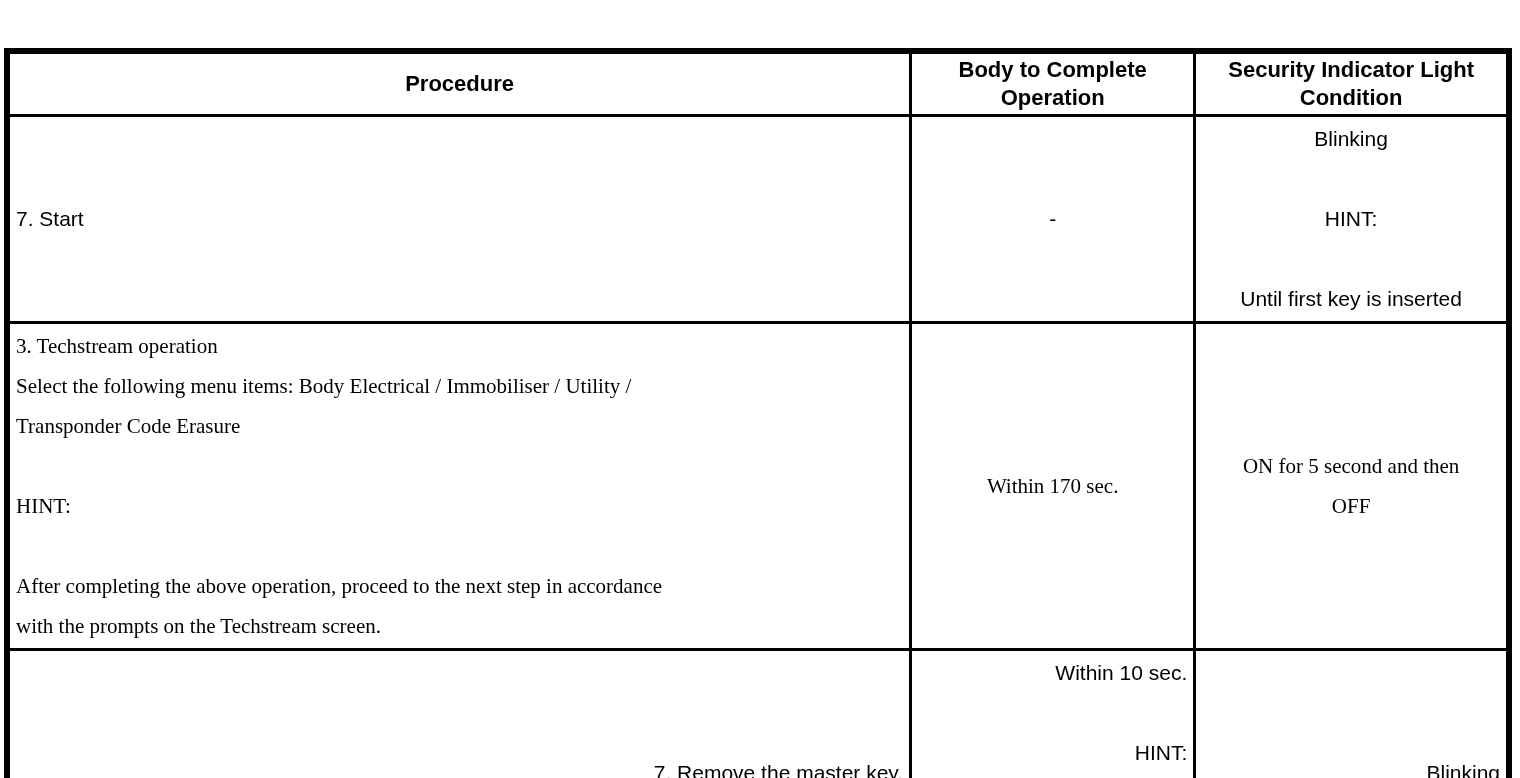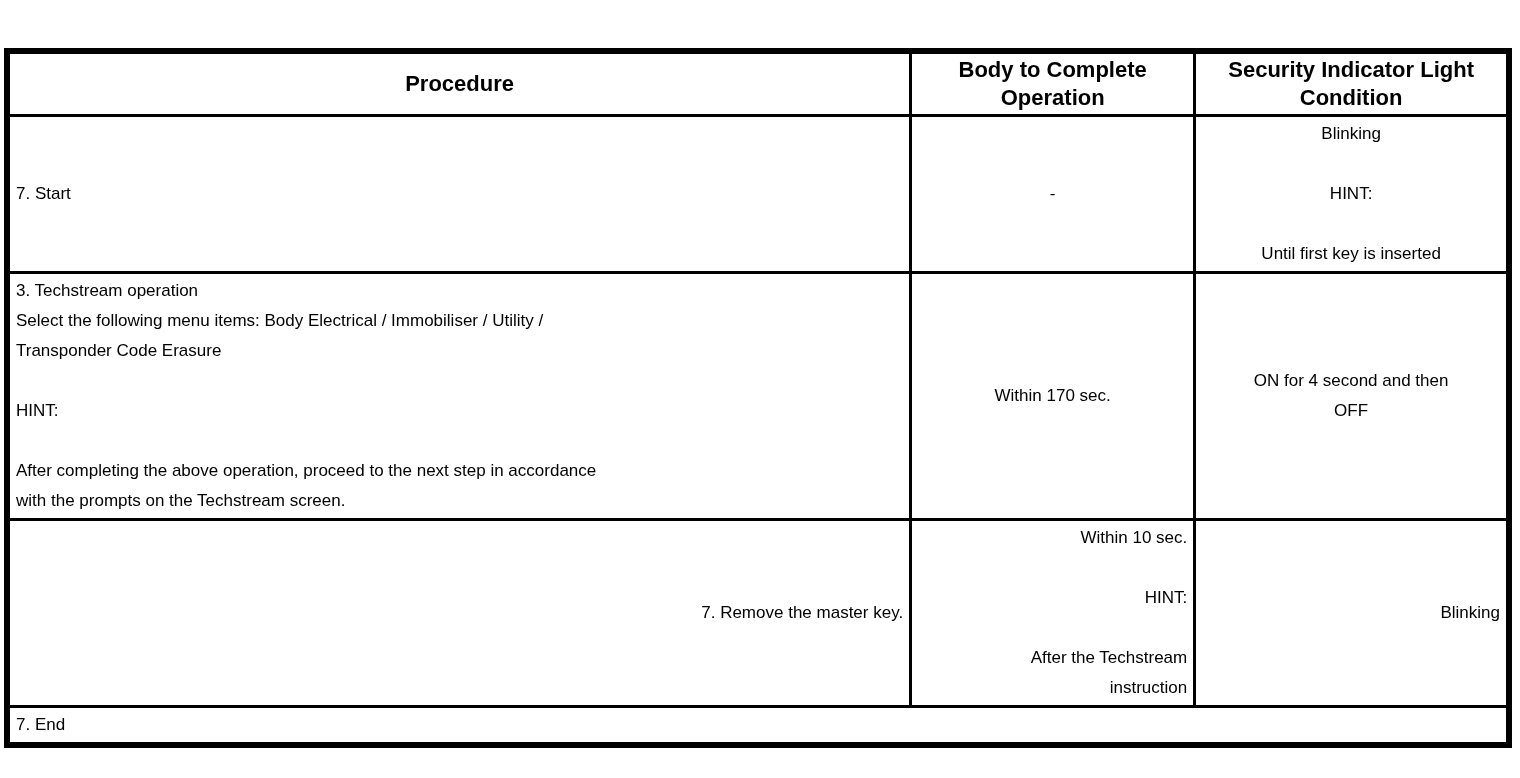--- a/index.html
+++ b/index.html
@@ -23,40 +23,40 @@
     width: 1508px;
     border: 6px solid #000000;
     background: #ffffff;
   }
   table.proc-table col.c1 { width: 900px; }
   table.proc-table col.c2 { width: 283px; }
   table.proc-table col.c3 { width: 313px; }
   th, td {
     border: 3px solid #000000;
     padding: 2px 6px;
-    font-size: 17px;
-    line-height: 30px;
+    font-size: 21px;
+    line-height: 40px;
     vertical-align: middle;
     overflow: hidden;
     box-sizing: border-box;
   }
   th {
     font-weight: bold;
     font-size: 22px;
     line-height: 28px;
     text-align: center;
     white-space: pre-line;
     height: 60px;
   }
   .preline { white-space: pre-line; }
   .left   { text-align: left; }
   .center { text-align: center; }
   tr.r1 td { height: 152px; }
   tr.r2 td { height: 62px; }
-  tr.r3 td { height: 240px; }
+  tr.r3 td { height: 240px; font-family: Liberation Serif, serif; }
   tr.r4 td { height: 178px; text-align: right; }
   tr.r5 td { height: 34px; }
 </style>
 </head>
 <body>
 
 <div class="page">
   <table class="proc-table">
     <colgroup>
       <col class="c1">
@@ -85,21 +85,21 @@
       <tr class="r3">
         <td class="left preline">3. Techstream operation
 Select the following menu items: Body Electrical / Immobiliser / Utility /
 Transponder Code Erasure
 
 HINT:
 
 After completing the above operation, proceed to the next step in accordance
 with the prompts on the Techstream screen.</td>
         <td class="center preline">Within 170 sec.</td>
-        <td class="center preline">ON for 4 second and then
+        <td class="center preline">ON for 5 second and then
 OFF</td>
       </tr>
       <tr class="r4">
         <td class="left preline">7. Remove the master key.</td>
         <td class="center preline">Within 10 sec.
 
 HINT:
 
 After the Techstream
 instruction</td>

